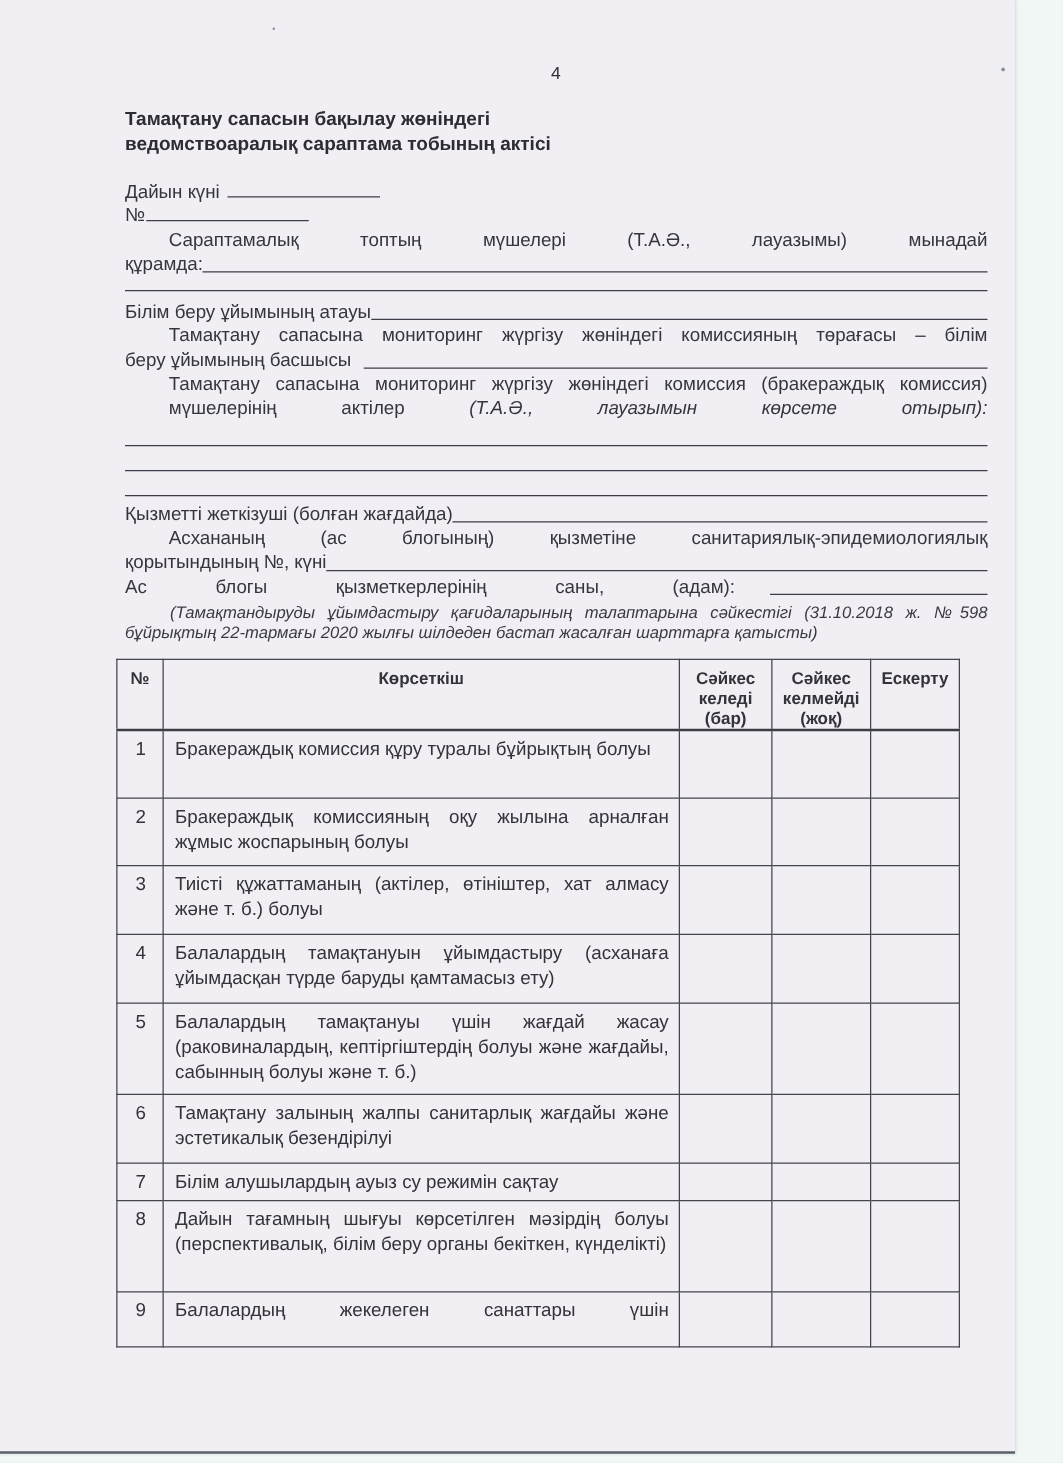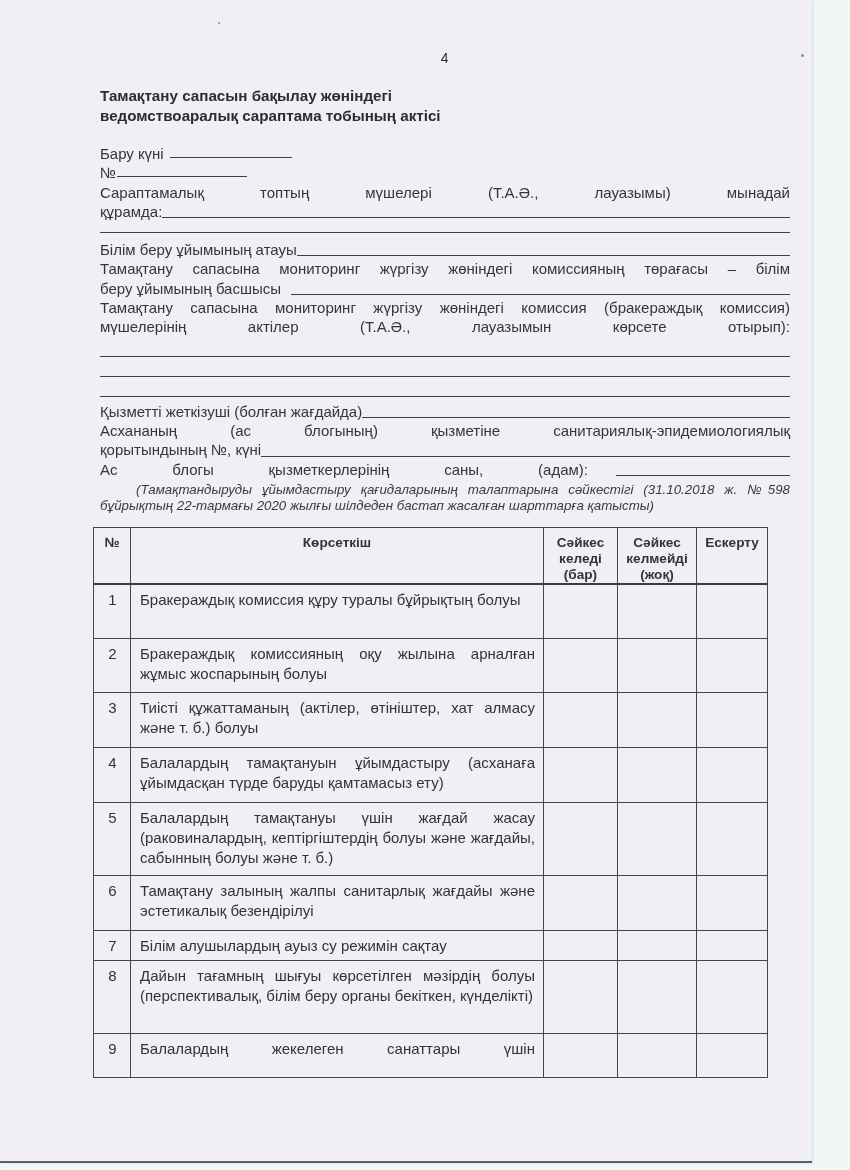--- a/index.html
+++ b/index.html
@@ -39,27 +39,27 @@
   .fline{display:flex;}
   .fline .lbl{white-space:nowrap;}
   .ufill{
     flex:1;border-bottom:1.6px solid var(--line);
     margin-bottom:3px;min-width:10px;
   }
   .ul-short{
     display:inline-block;border-bottom:1.6px solid var(--line);
     height:14px;vertical-align:baseline;margin-left:6px;
   }
-  .just{text-align:justify;text-align-last:justify;}
+  .just{text-align:justify;text-align-last:justify;margin-left:35px;}
   .rule{
     height:12px;border-bottom:1.8px solid var(--line);margin-bottom:7px;
   }
   .rule3{height:20px;border-bottom:1.8px solid var(--line);}
   .rule3.last{margin-bottom:5px;}
-  .italic{}
+  .italic{font-style:italic;}
   .spread-label{
     display:inline-block;width:488px;
     text-align:justify;text-align-last:justify;
   }
   .note{
     font-style:italic;font-size:13.3px;line-height:15.8px;
     margin-top:3px;color:#3a3a40;
   }
   .note .nl1{text-align:justify;text-align-last:justify;margin-left:36px;}
   table.acttable{
@@ -94,21 +94,21 @@
   <div class="pageno">4</div>
 
   <div class="doc-title content-col">
     <div>Тамақтану сапасын бақылау жөніндегі</div>
     <div>ведомствоаралық сараптама тобының актісі</div>
   </div>
 
   <div class="form content-col">
 
     <div class="fline">
-      <span class="lbl">Бару күні</span>
+      <span class="lbl">Дайын күні</span>
       <span class="ul-short" style="width:122px"></span>
     </div>
 
     <div class="fline">
       <span class="lbl">№</span>
       <span class="ul-short" style="width:130px;margin-left:1px"></span>
     </div>
 
     <div class="just">Сараптамалық топтың мүшелері (Т.А.Ә., лауазымы) мынадай</div>
 

